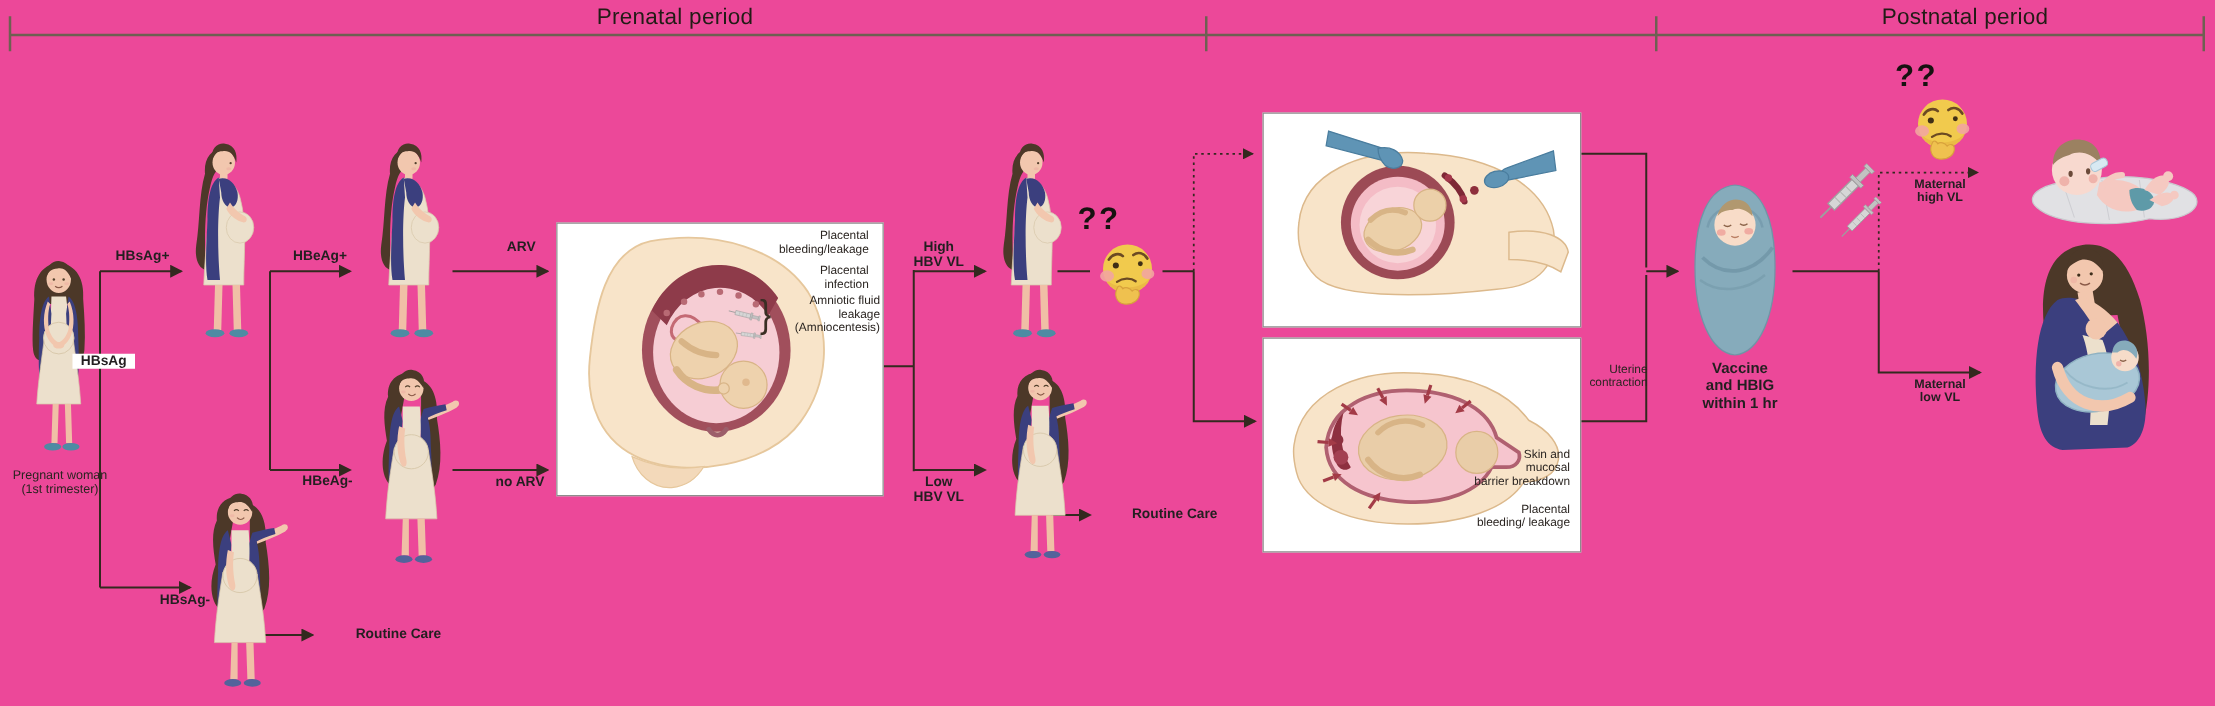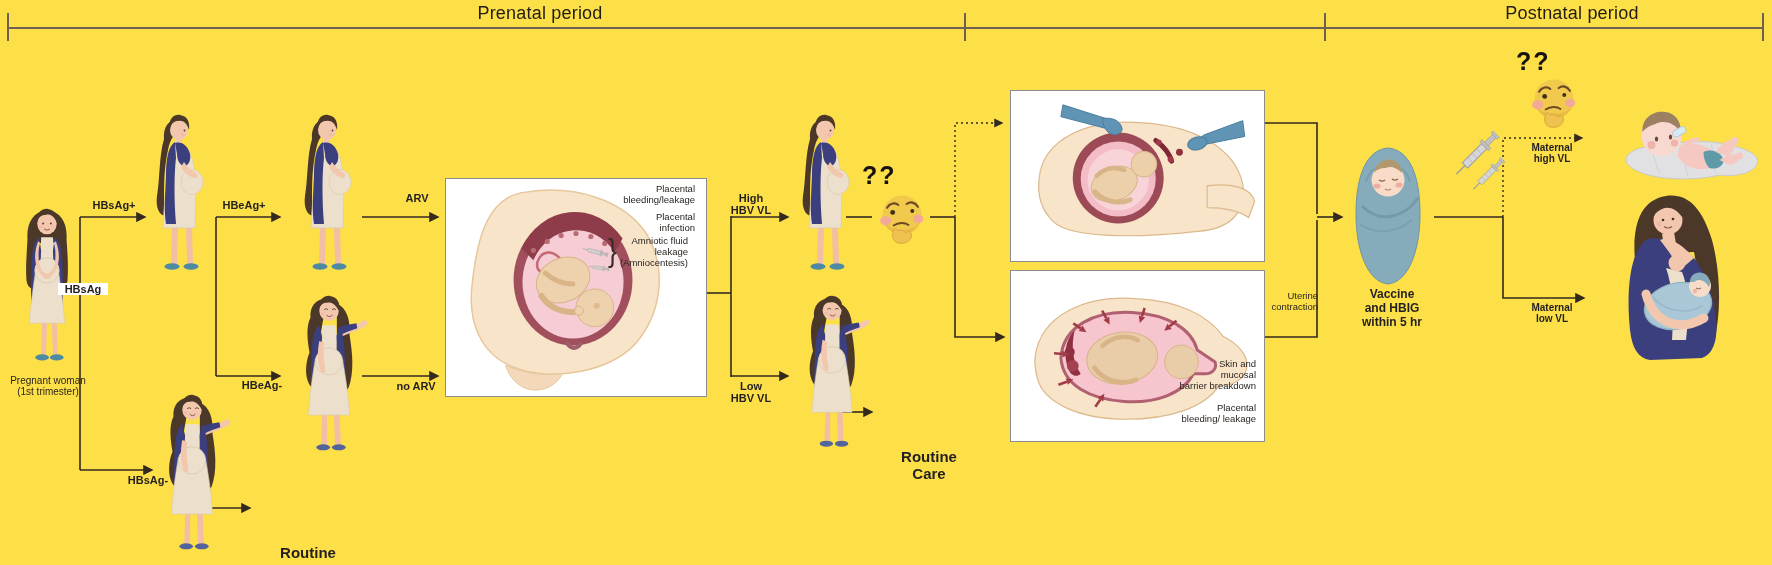--- a/index.html
+++ b/index.html
@@ -1,24 +1,24 @@
 <!DOCTYPE html>
 <html><head>
 <meta charset="utf-8">
 <style>
   html,body{margin:0;padding:0;background:#ffffff;}
-  .canvas{position:relative;width:1772px;height:565px;background:#fde047;overflow:hidden;
+  .canvas{position:relative;width:1772px;height:565px;background:#ec4899;overflow:hidden;
           font-family:"Liberation Sans", sans-serif;color:#231f20;}
   .abs{position:absolute;}
   .hdr{position:absolute;top:3px;font-size:18px;font-weight:400;color:#221c16;text-align:center;letter-spacing:.2px;}
   .tl-line{position:absolute;top:27px;height:2px;background:#6e6052;}
   .tl-tick{position:absolute;top:13px;width:2px;height:28px;background:#6e6052;}
   .lbl{position:absolute;white-space:pre-line;line-height:1.1;}
   .branch{font-weight:700;font-size:11px;text-align:center;}
-  .branch-l{font-weight:700;font-size:15px;text-align:center;margin-top:44px;}
+  .branch-l{font-weight:700;font-size:11px;text-align:right;}
   .artlbl{font-weight:400;font-size:9.5px;text-align:right;line-height:1.15;color:#2a2420;}
   .caption{font-weight:400;font-size:10px;text-align:center;color:#2a2420;}
   .vaccine{font-weight:700;font-size:12px;text-align:center;line-height:1.15;}
   .qmarks{font-weight:700;font-size:25px;letter-spacing:2px;color:#161210;}
   .frame{position:absolute;border:1px solid #8d8d8d;background:#fff;}
   .whitebg{background:#fff;padding:0 2px;}
   svg.fig{position:absolute;overflow:visible;}
   .brace{position:absolute;font-size:27px;font-weight:400;color:#3a2e24;transform:scaleY(1.15);}
 </style>
 </head>
@@ -344,44 +344,44 @@
     <circle cx="93" cy="101" r="2.2" fill="#efb3ab"></circle>
     <path d="M44,104 C52,134 78,142 102,128" stroke="#f2c7ae" stroke-width="9" fill="none" stroke-linecap="round"></path>
   </svg>
 
   <div class="lbl caption" style="left:2px;top:375px;width:92px;">Pregnant woman
 (1st trimester)</div>
   <div class="lbl branch whitebg" style="left:58px;top:283px;width:46px;">HBsAg</div>
   <div class="lbl branch" style="left:84px;top:199px;width:60px;">HBsAg+</div>
   <div class="lbl branch" style="left:96px;top:474px;width:56px;margin-left:24px;">HBsAg-</div>
   <div class="lbl branch-l" style="left:263px;top:501px;width:90px;">Routine Care</div>
-  <div class="lbl branch" style="left:214px;top:199px;width:60px;">HBeAg+</div>
+  <div class="lbl branch" style="left:226px;top:199px;width:60px;">HBeAg+</div>
   <div class="lbl branch" style="left:232px;top:379px;width:60px;">HBeAg-</div>
   <div class="lbl branch" style="left:392px;top:192px;width:50px;">ARV</div>
   <div class="lbl branch" style="left:388px;top:380px;width:56px;">no ARV</div>
   <div class="lbl branch" style="left:722px;top:192px;width:58px;">High
 HBV VL</div>
   <div class="lbl branch" style="left:722px;top:380px;width:58px;">Low
 HBV VL</div>
   <div class="lbl qmarks" style="left:862px;top:162px;">??</div>
   <div class="lbl branch-l" style="left:884px;top:405px;width:90px;">Routine Care</div>
   <div class="lbl vaccine" style="left:1350px;top:288px;width:84px;">Vaccine
 and HBIG
-within 5 hr</div>
+within 1 hr</div>
   <div class="lbl qmarks" style="left:1516px;top:48px;">??</div>
   <div class="lbl branch" style="left:1522px;top:142px;width:60px;font-size:10px;">Maternal
 high VL</div>
   <div class="lbl branch" style="left:1522px;top:302px;width:60px;font-size:10px;">Maternal
 low VL</div>
 
   <div class="lbl artlbl" style="left:615px;top:184px;width:80px;">Placental
 bleeding/leakage</div>
   <div class="lbl artlbl" style="left:615px;top:212px;width:80px;">Placental
 infection</div>
-  <div class="lbl artlbl" style="left:612px;top:236px;width:76px;">Amniotic fluid
+  <div class="lbl artlbl" style="left:628px;top:236px;width:76px;">Amniotic fluid
 leakage
 (Amniocentesis)</div>
   <div class="lbl artlbl" style="left:1240px;top:291px;width:78px;">Uterine
 contraction</div>
   <div class="lbl artlbl" style="left:1172px;top:359px;width:84px;">Skin and
 mucosal
 barrier breakdown</div>
   <div class="lbl artlbl" style="left:1172px;top:403px;width:84px;">Placental
 bleeding/ leakage</div>
 

